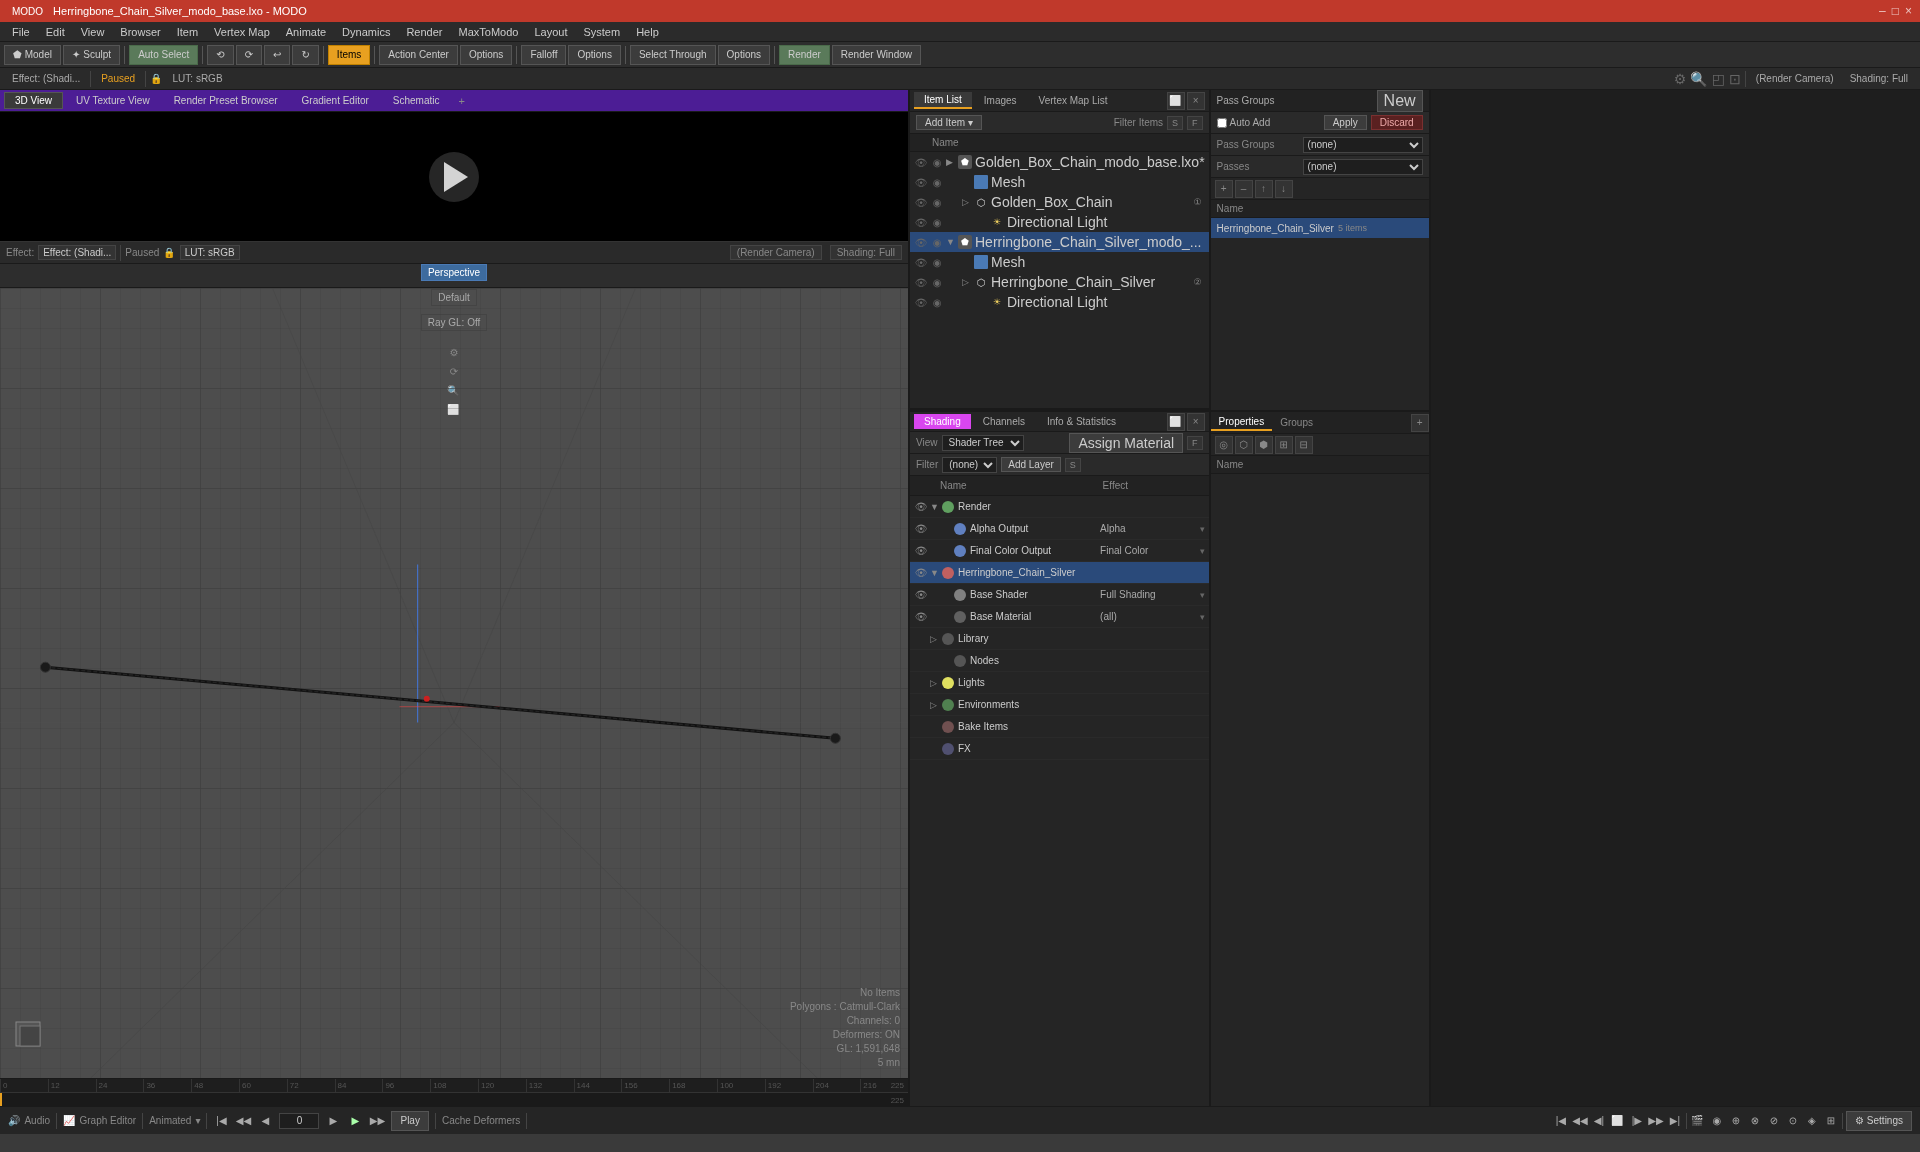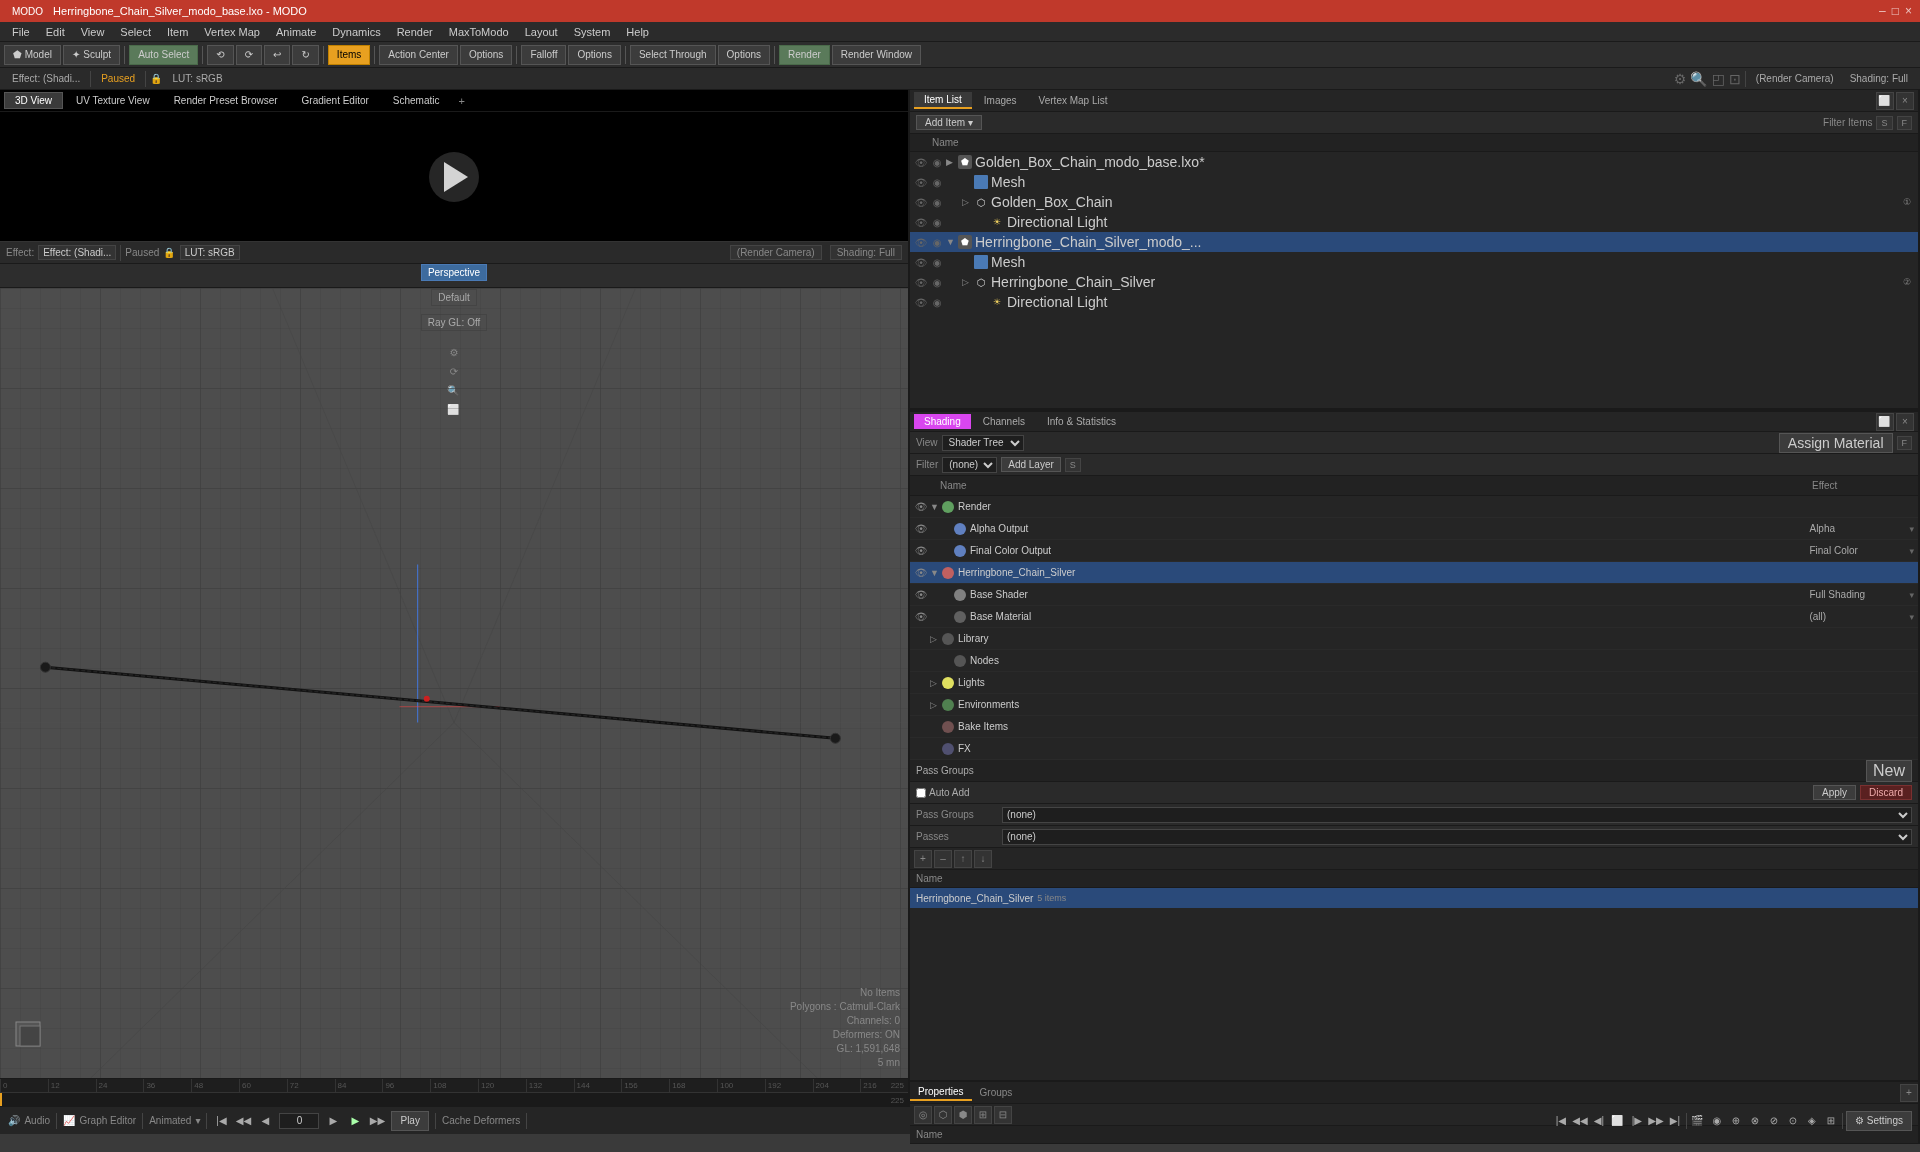--- a/index.html
+++ b/index.html
@@ -24,21 +24,21 @@
     .tb2-item { padding: 1px 6px; cursor: pointer; }
     .tb2-sep { width: 1px; height: 16px; background: #444; }
 
     
     #main { display: flex; height: calc(1152px - 22px - 20px - 26px - 22px - 30px); }
 
     
     #viewport-area { flex: 0 0 910px; display: flex; flex-direction: column; border-right: 2px solid #1a1a1a; }
 
     
-    #viewport-tabs { height: 22px; background: #000000; display: flex; align-items: center; padding: 0 4px; gap: 2px; border-bottom: 1px solid #1a1a1a; }
+    #viewport-tabs { height: 22px; background: #4c1d95; display: flex; align-items: center; padding: 0 4px; gap: 2px; border-bottom: 1px solid #1a1a1a; }
     .vp-tab { padding: 2px 10px; font-size: 10px; cursor: pointer; border: 1px solid transparent; }
     .vp-tab.active { background: #3a3a3a; border-color: #555; color: #fff; }
     .vp-tab-add { color: #888; padding: 2px 6px; cursor: pointer; }
 
     
     #render-preview { height: 130px; background: #000; display: flex; align-items: center; justify-content: center; border-bottom: 1px solid #333; position: relative; }
     .play-btn { width: 50px; height: 50px; background: rgba(255,255,255,0.15); border-radius: 50%; display: flex; align-items: center; justify-content: center; }
     .play-triangle { width: 0; height: 0; border-top: 15px solid transparent; border-bottom: 15px solid transparent; border-left: 24px solid rgba(255,255,255,0.8); margin-left: 4px; }
 
     
@@ -145,21 +145,21 @@
     <span style="cursor:pointer;color:rgba(255,255,255,0.7);font-size:12px;">–</span>
     <span style="cursor:pointer;color:rgba(255,255,255,0.7);font-size:12px;">□</span>
     <span style="cursor:pointer;color:rgba(255,255,255,0.7);font-size:12px;">×</span>
   </div>
 </div>
 
 <div id="menubar">
   <span class="menu-item">File</span>
   <span class="menu-item">Edit</span>
   <span class="menu-item">View</span>
-  <span class="menu-item">Select</span>
+  <span class="menu-item">Browser</span>
   <span class="menu-item">Item</span>
   <span class="menu-item">Vertex Map</span>
   <span class="menu-item">Animate</span>
   <span class="menu-item">Dynamics</span>
   <span class="menu-item">Render</span>
   <span class="menu-item">MaxToModo</span>
   <span class="menu-item">Layout</span>
   <span class="menu-item">System</span>
   <span class="menu-item">Help</span>
 </div>
@@ -381,21 +381,21 @@
       </div>
       <span style="position:absolute;right:4px;font-size:8px;color:#555;">225</span>
     </div>
 
     <div style="height:14px;background:#1a1a1a;border-top:1px solid #333;position:relative;">
       <div style="position:absolute;left:0;top:0;bottom:0;width:2px;background:#e8a020;"></div>
       <span style="position:absolute;right:4px;bottom:1px;font-size:8px;color:#555;">225</span>
     </div>
   </div>
 
-  <div id="right-panel" style="flex:1;display:flex;flex-direction:column;min-width:0;">
+  <div id="right-panel" style="flex:1;display:flex;flex-direction:row;min-width:0;">
 
     <div style="flex:0 0 260px;display:flex;flex-direction:column;border-right:2px solid #1a1a1a;">
 
       <div id="item-list-panel" style="height:320px;display:flex;flex-direction:column;">
 
         <div id="item-list-tabs" style="height:22px;background:#252525;display:flex;align-items:center;padding:0 4px;gap:2px;border-bottom:1px solid #1a1a1a;">
           <span class="il-tab active">Item List</span>
           <span class="il-tab">Images</span>
           <span class="il-tab">Vertex Map List</span>
           <div style="flex:1;"></div>

